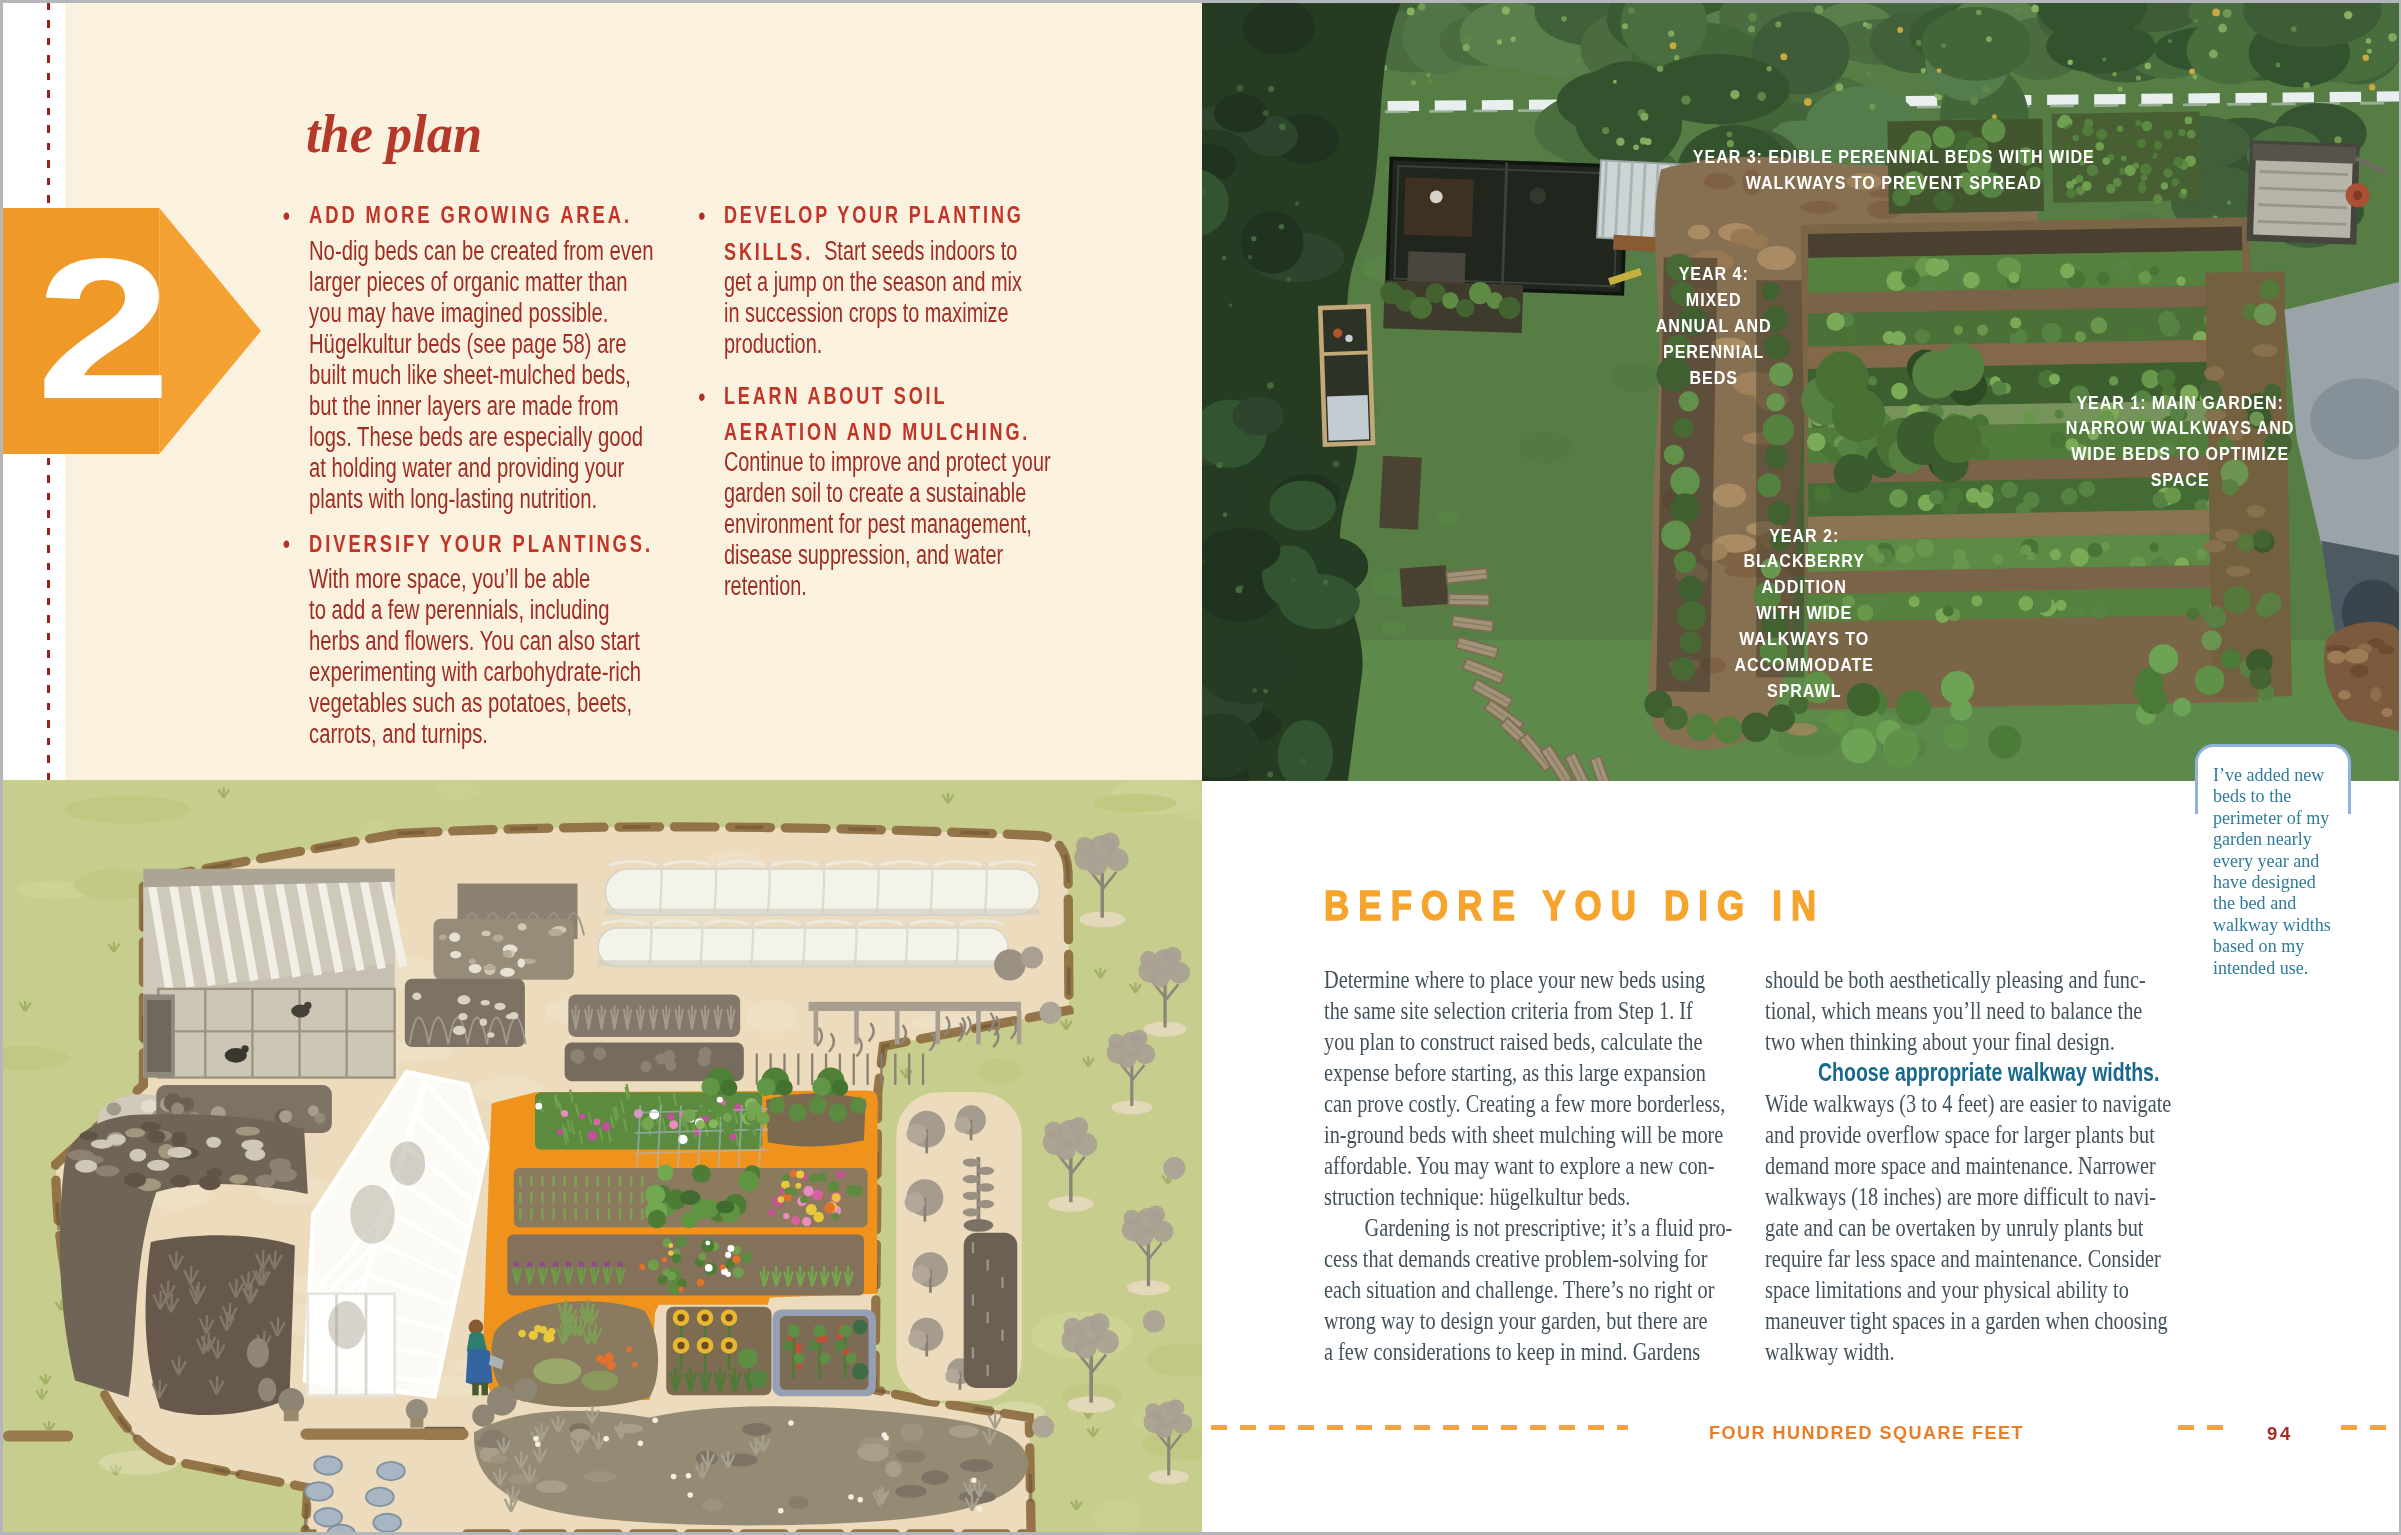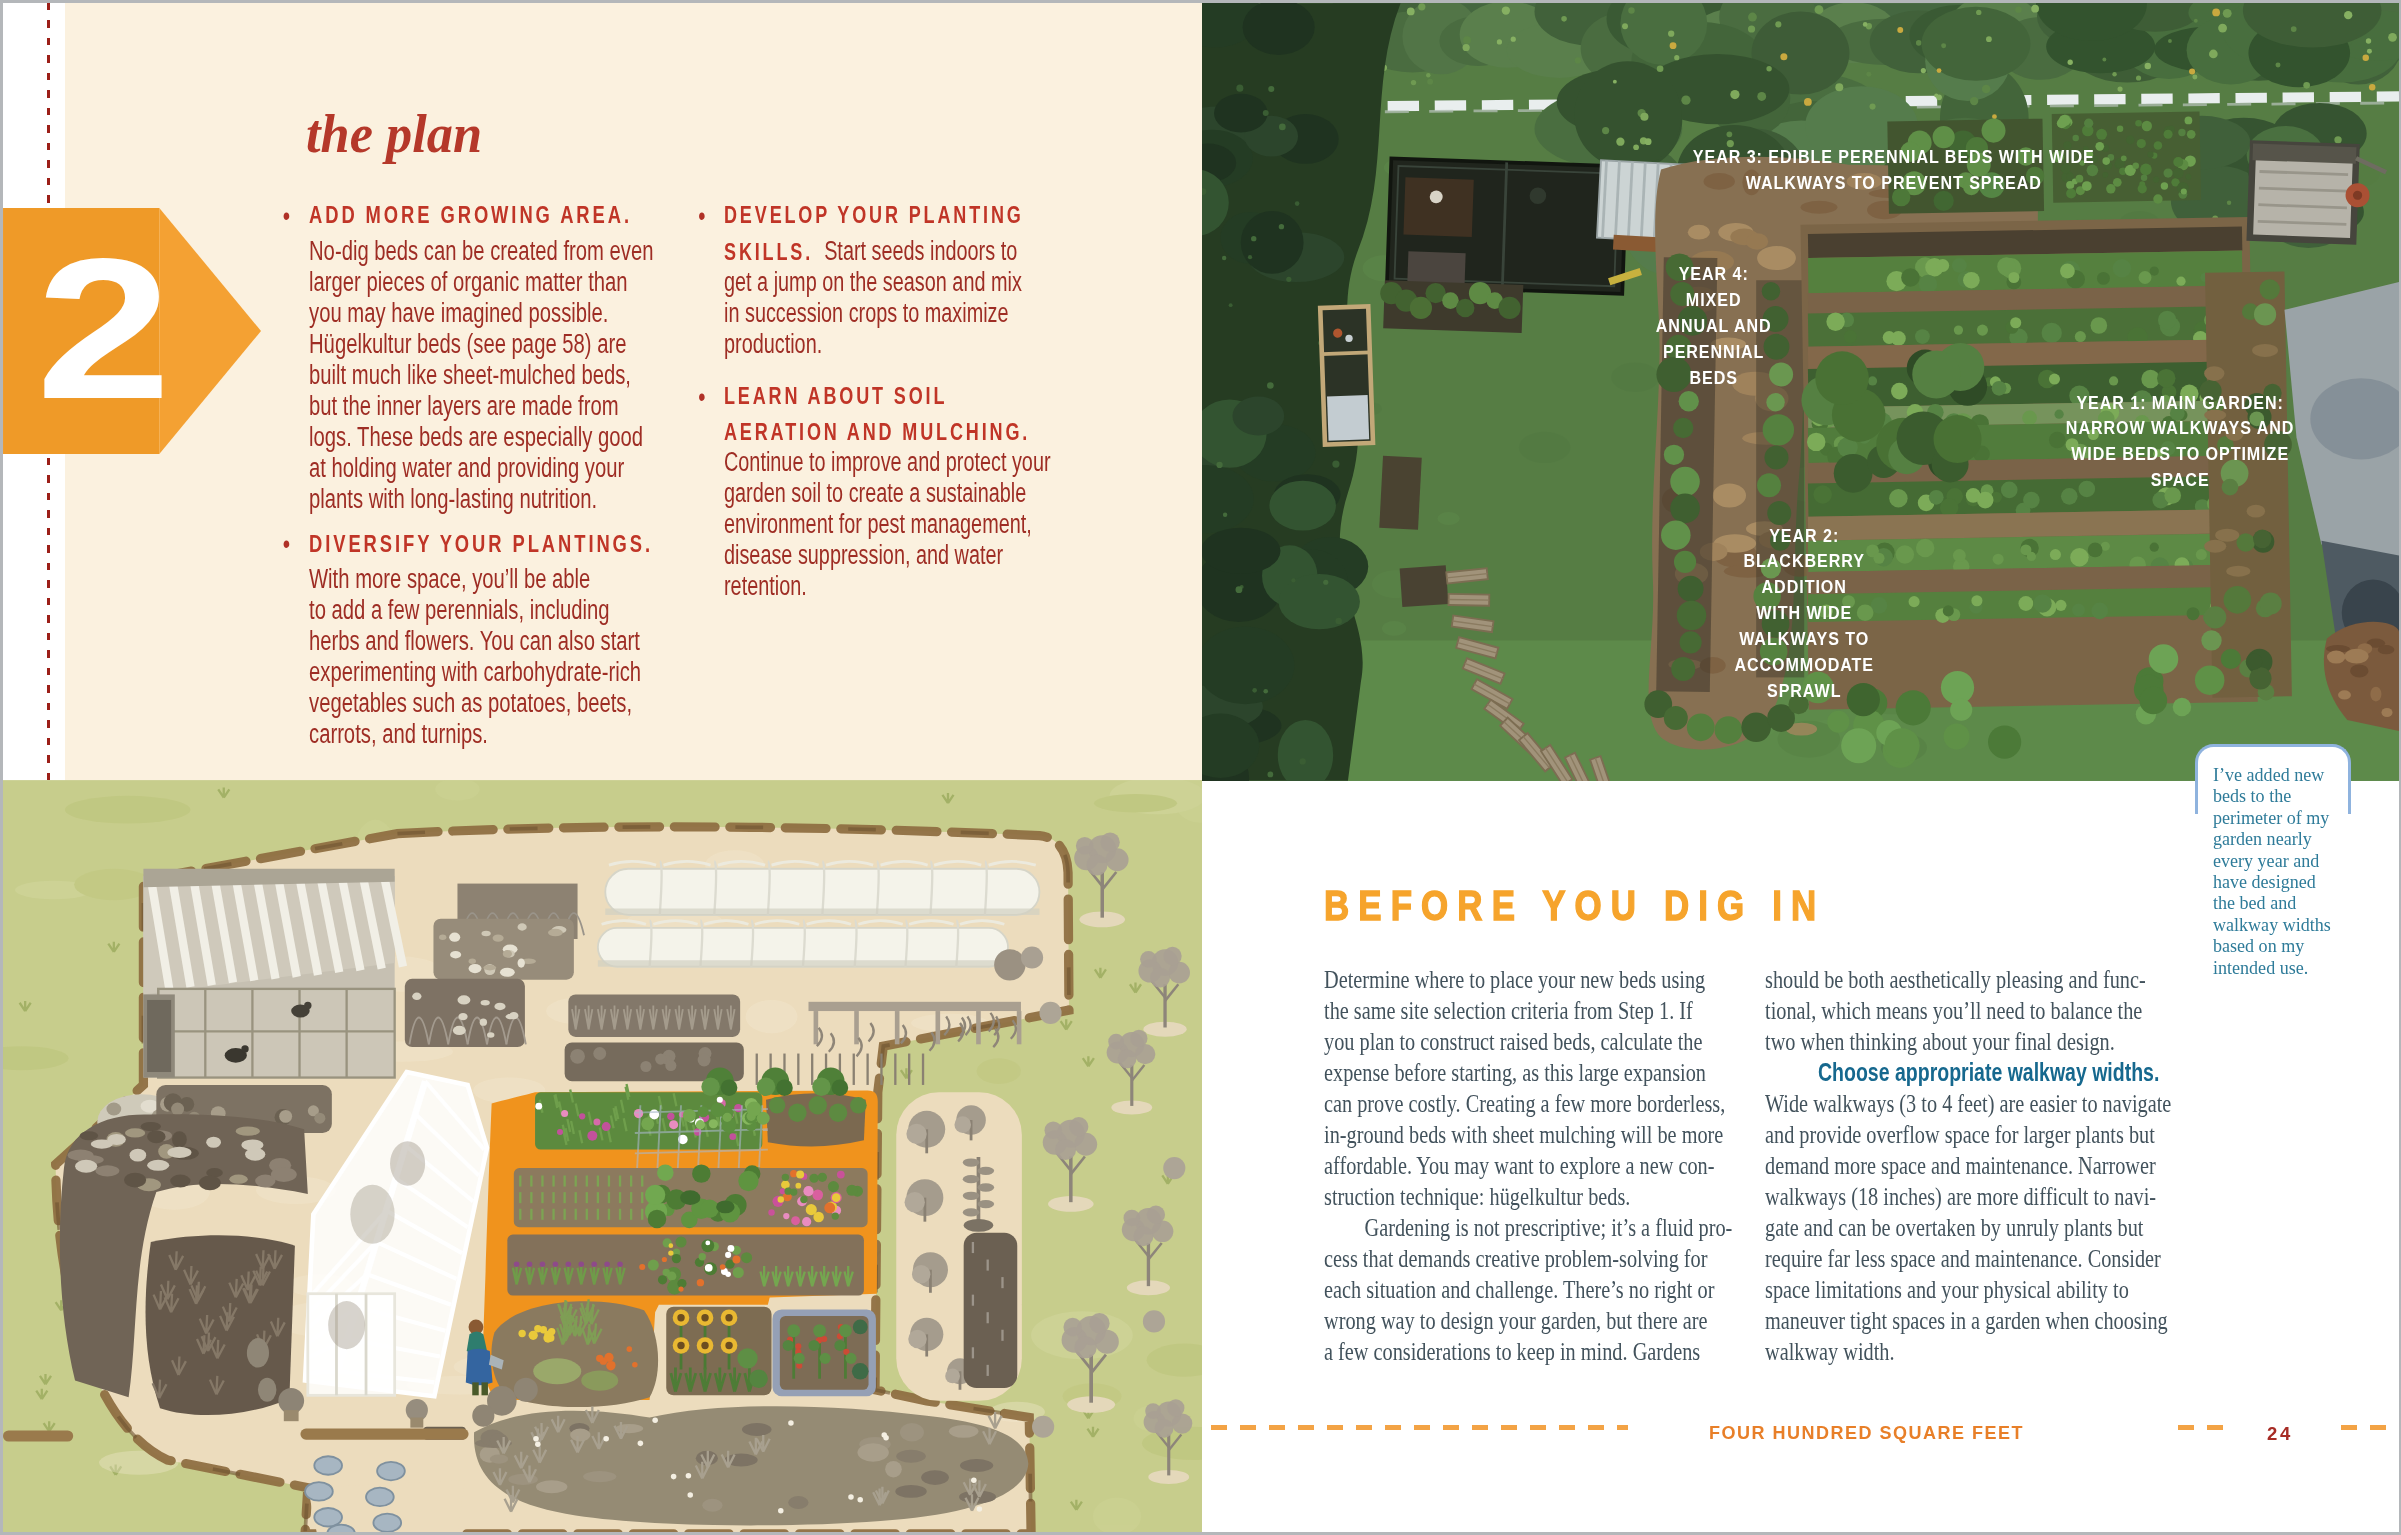--- a/index.html
+++ b/index.html
@@ -2086,21 +2086,21 @@
   <div class="serifcol" style="left:1324px;top:964px;">Determine where to place your new beds using<br>the same site selection criteria from Step 1. If<br>you plan to construct raised beds, calculate the<br>expense before starting, as this large expansion<br>can prove costly. Creating a few more borderless,<br>in-ground beds with sheet mulching will be more<br>affordable. You may want to explore a new con-<br>struction technique: hügelkultur beds.<br><span style="display:inline-block;width:52px;"></span>Gardening is not prescriptive; it’s a fluid pro-<br>cess that demands creative problem-solving for<br>each situation and challenge. There’s no right or<br>wrong way to design your garden, but there are<br>a few considerations to keep in mind. Gardens</div>
 
   <div class="serifcol" style="left:1765px;top:964px;">should be both aesthetically pleasing and func-<br>tional, which means you’ll need to balance the<br>two when thinking about your final design.<br><span style="display:inline-block;width:68px;"></span><span class="teal">Choose appropriate walkway widths.</span><br>Wide walkways (3 to 4 feet) are easier to navigate<br>and provide overflow space for larger plants but<br>demand more space and maintenance. Narrower<br>walkways (18 inches) are more difficult to navi-<br>gate and can be overtaken by unruly plants but<br>require far less space and maintenance. Consider<br>space limitations and your physical ability to<br>maneuver tight spaces in a garden when choosing<br>walkway width.</div>
 
   <div class="abs" style="left:1211px;top:1425px;width:417px;height:4.6px;background:repeating-linear-gradient(to right,#f3a345 0 15.7px,rgba(0,0,0,0) 15.7px 29px);"></div>
 
   <div class="abs" style="left:1669px;top:1423px;font-size:18px;font-weight:bold;letter-spacing:1.5px;color:#e87f28;margin-left:40px;">FOUR HUNDRED SQUARE FEET</div>
 
   <div class="abs" style="left:2178px;top:1425px;width:55px;height:4.6px;background:repeating-linear-gradient(to right,#f3a345 0 15.7px,rgba(0,0,0,0) 15.7px 29px);"></div>
 
-  <div class="abs" style="left:2267px;top:1423px;font-size:18.5px;font-weight:bold;letter-spacing:2.8px;color:#a72c25;">24</div>
+  <div class="abs" style="left:2267px;top:1423px;font-size:18.5px;font-weight:bold;letter-spacing:2.8px;color:#a72c25;">94</div>
 
   <div class="abs" style="left:2341px;top:1425px;width:60px;height:4.6px;background:repeating-linear-gradient(to right,#f3a345 0 15.7px,rgba(0,0,0,0) 15.7px 29px);"></div>
 
   <div class="abs" style="left:0;top:0;width:2401px;height:2.8px;background:#b4b7ba;"></div>
   <div class="abs" style="left:0;top:1532px;width:2401px;height:3.7px;background:#b4b7ba;"></div>
   <div class="abs" style="left:0;top:0;width:2.8px;height:1536px;background:#b4b7ba;"></div>
   <div class="abs" style="left:2399px;top:0;width:2.8px;height:1536px;background:#b4b7ba;"></div>
 
 </div>
 

